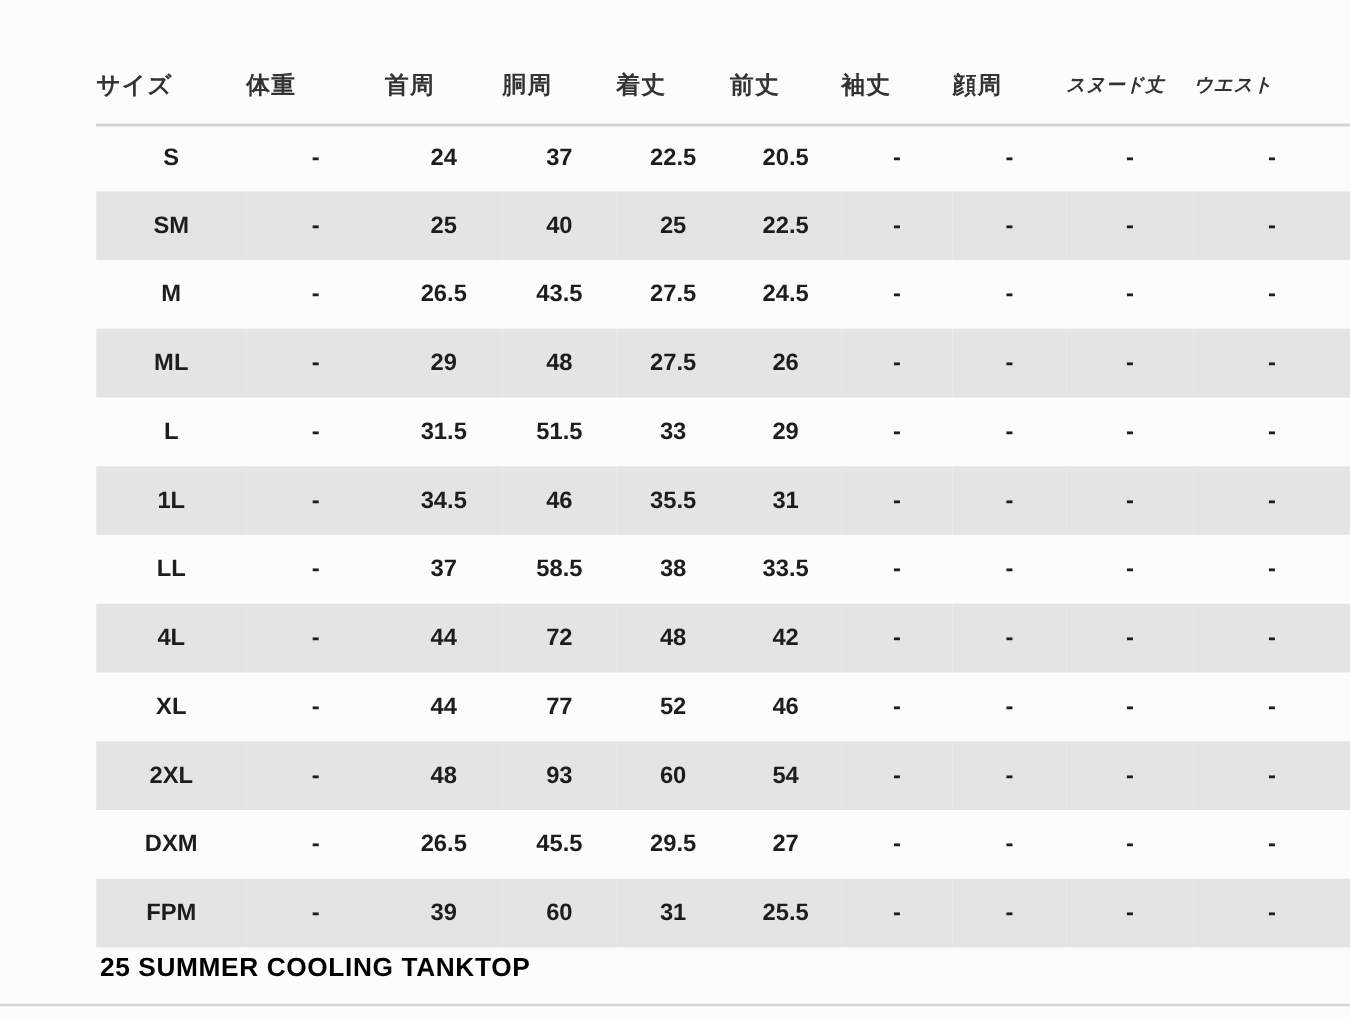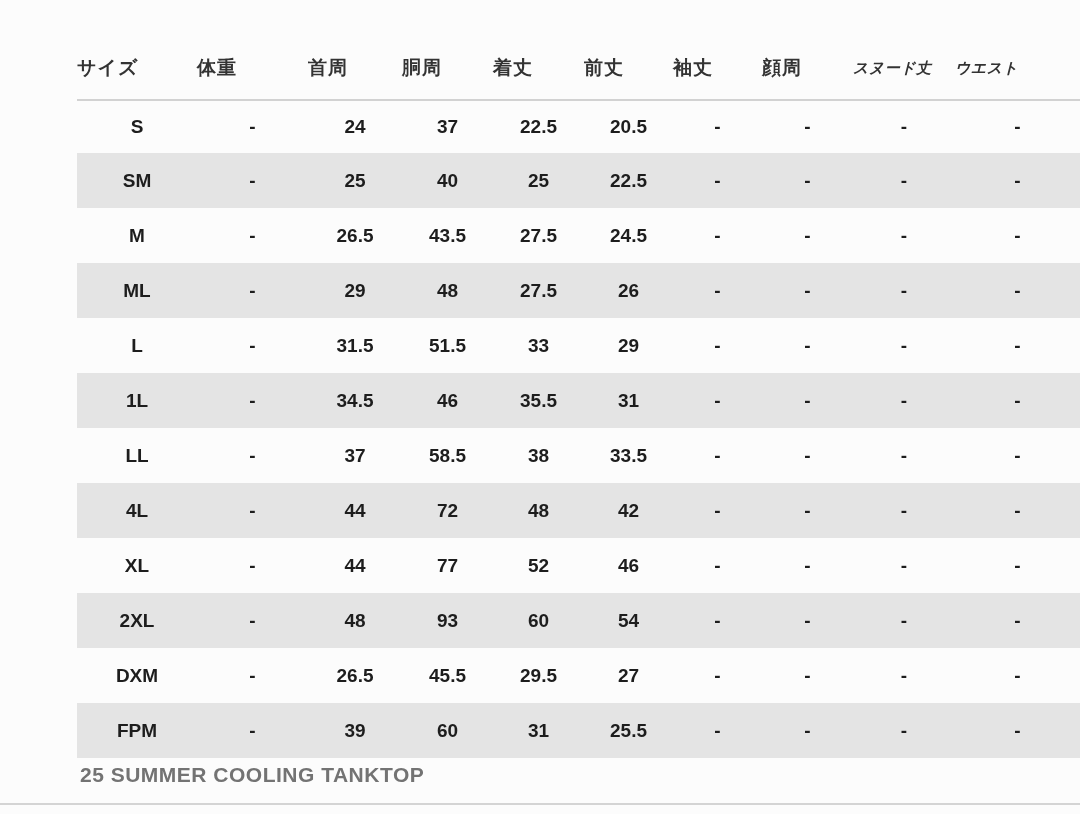--- a/index.html
+++ b/index.html
@@ -58,21 +58,21 @@
   .size-chart tbody tr:nth-child(even) {
     background: #e4e4e4;
   }
   .caption {
     position: absolute;
     left: 80px;
     top: 763px;
     font-size: 21px;
     font-weight: 700;
     letter-spacing: 0.5px;
-    color: #737373;
+    color: #000000;
   }
   .bottom-divider {
     position: absolute;
     left: 0;
     right: 0;
     top: 803px;
     height: 2px;
     background: #d4d4d4;
   }
 </style>

